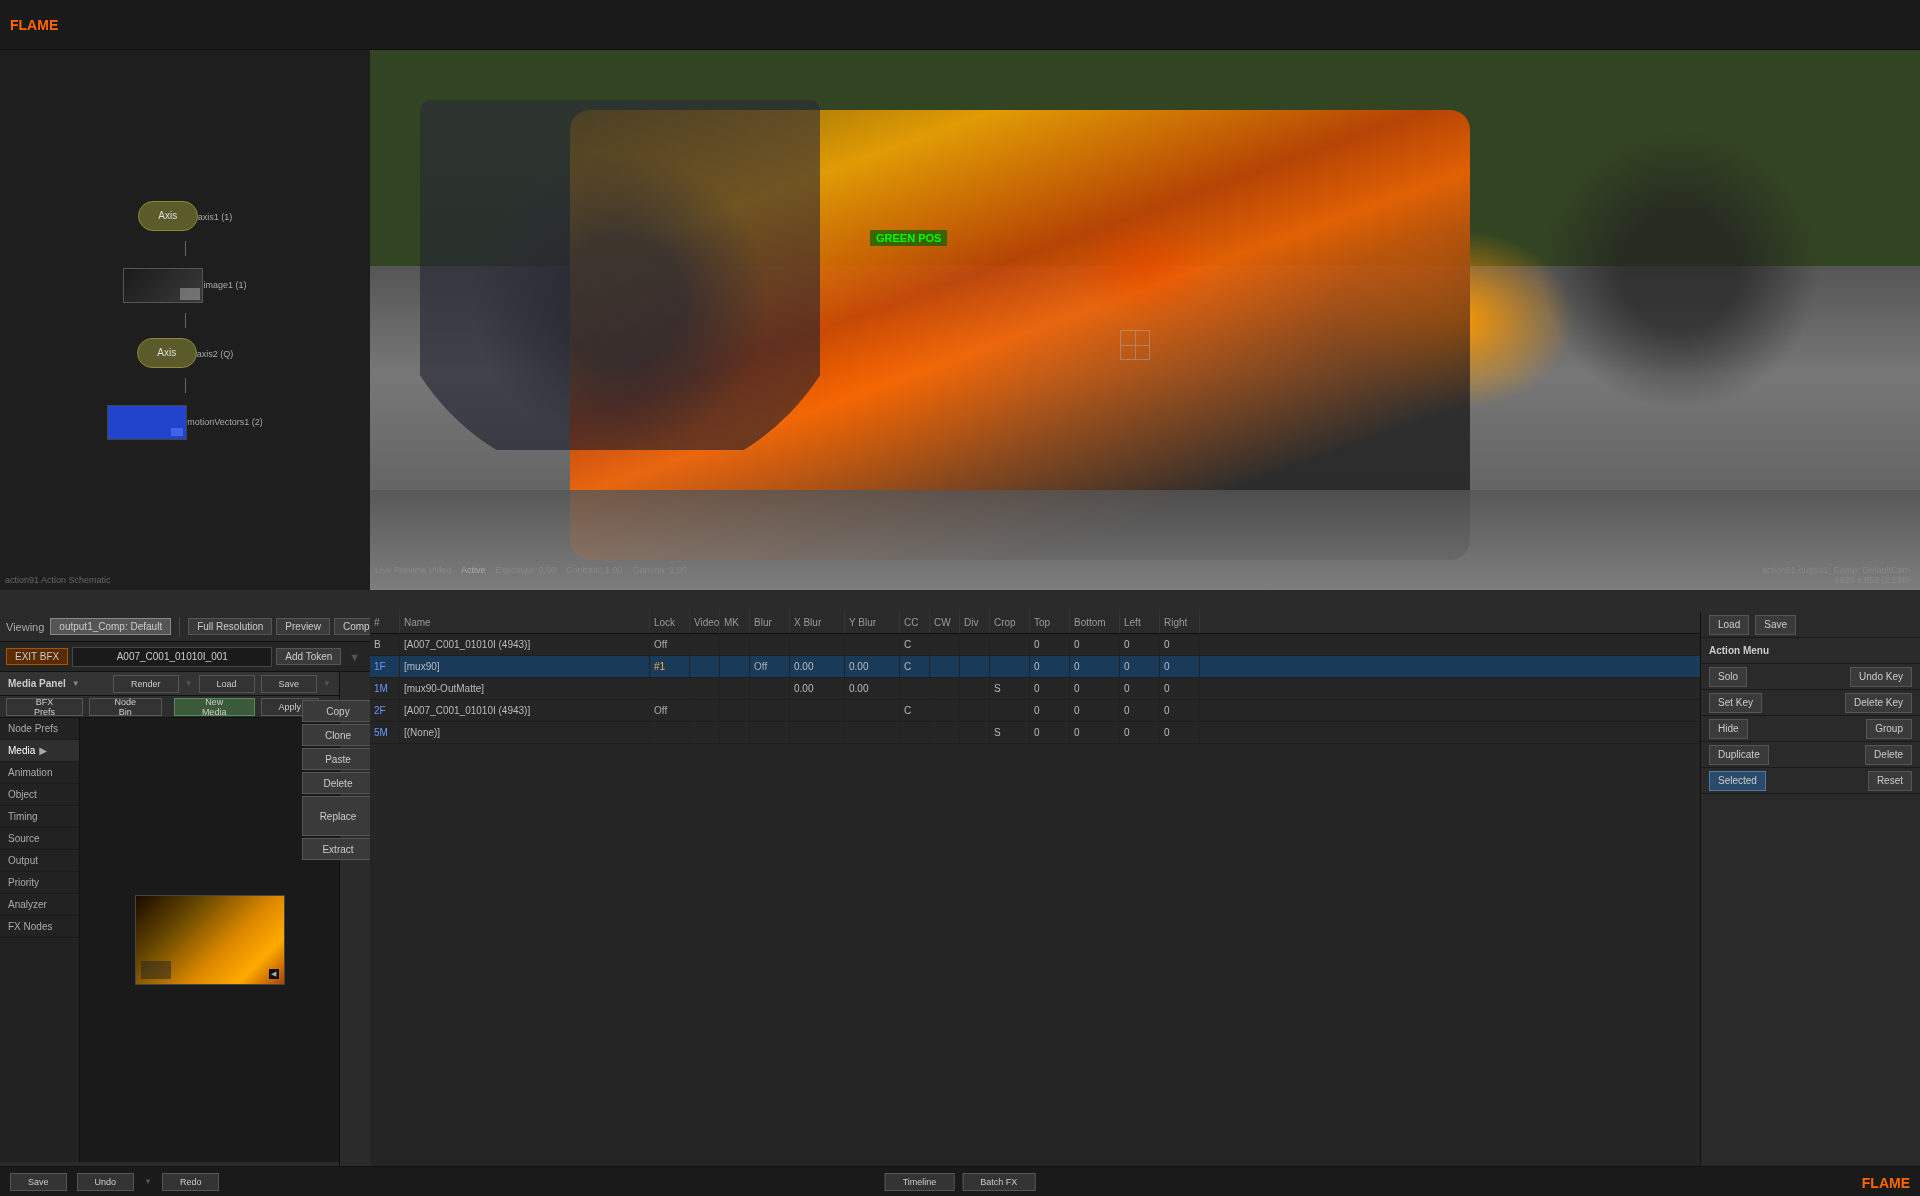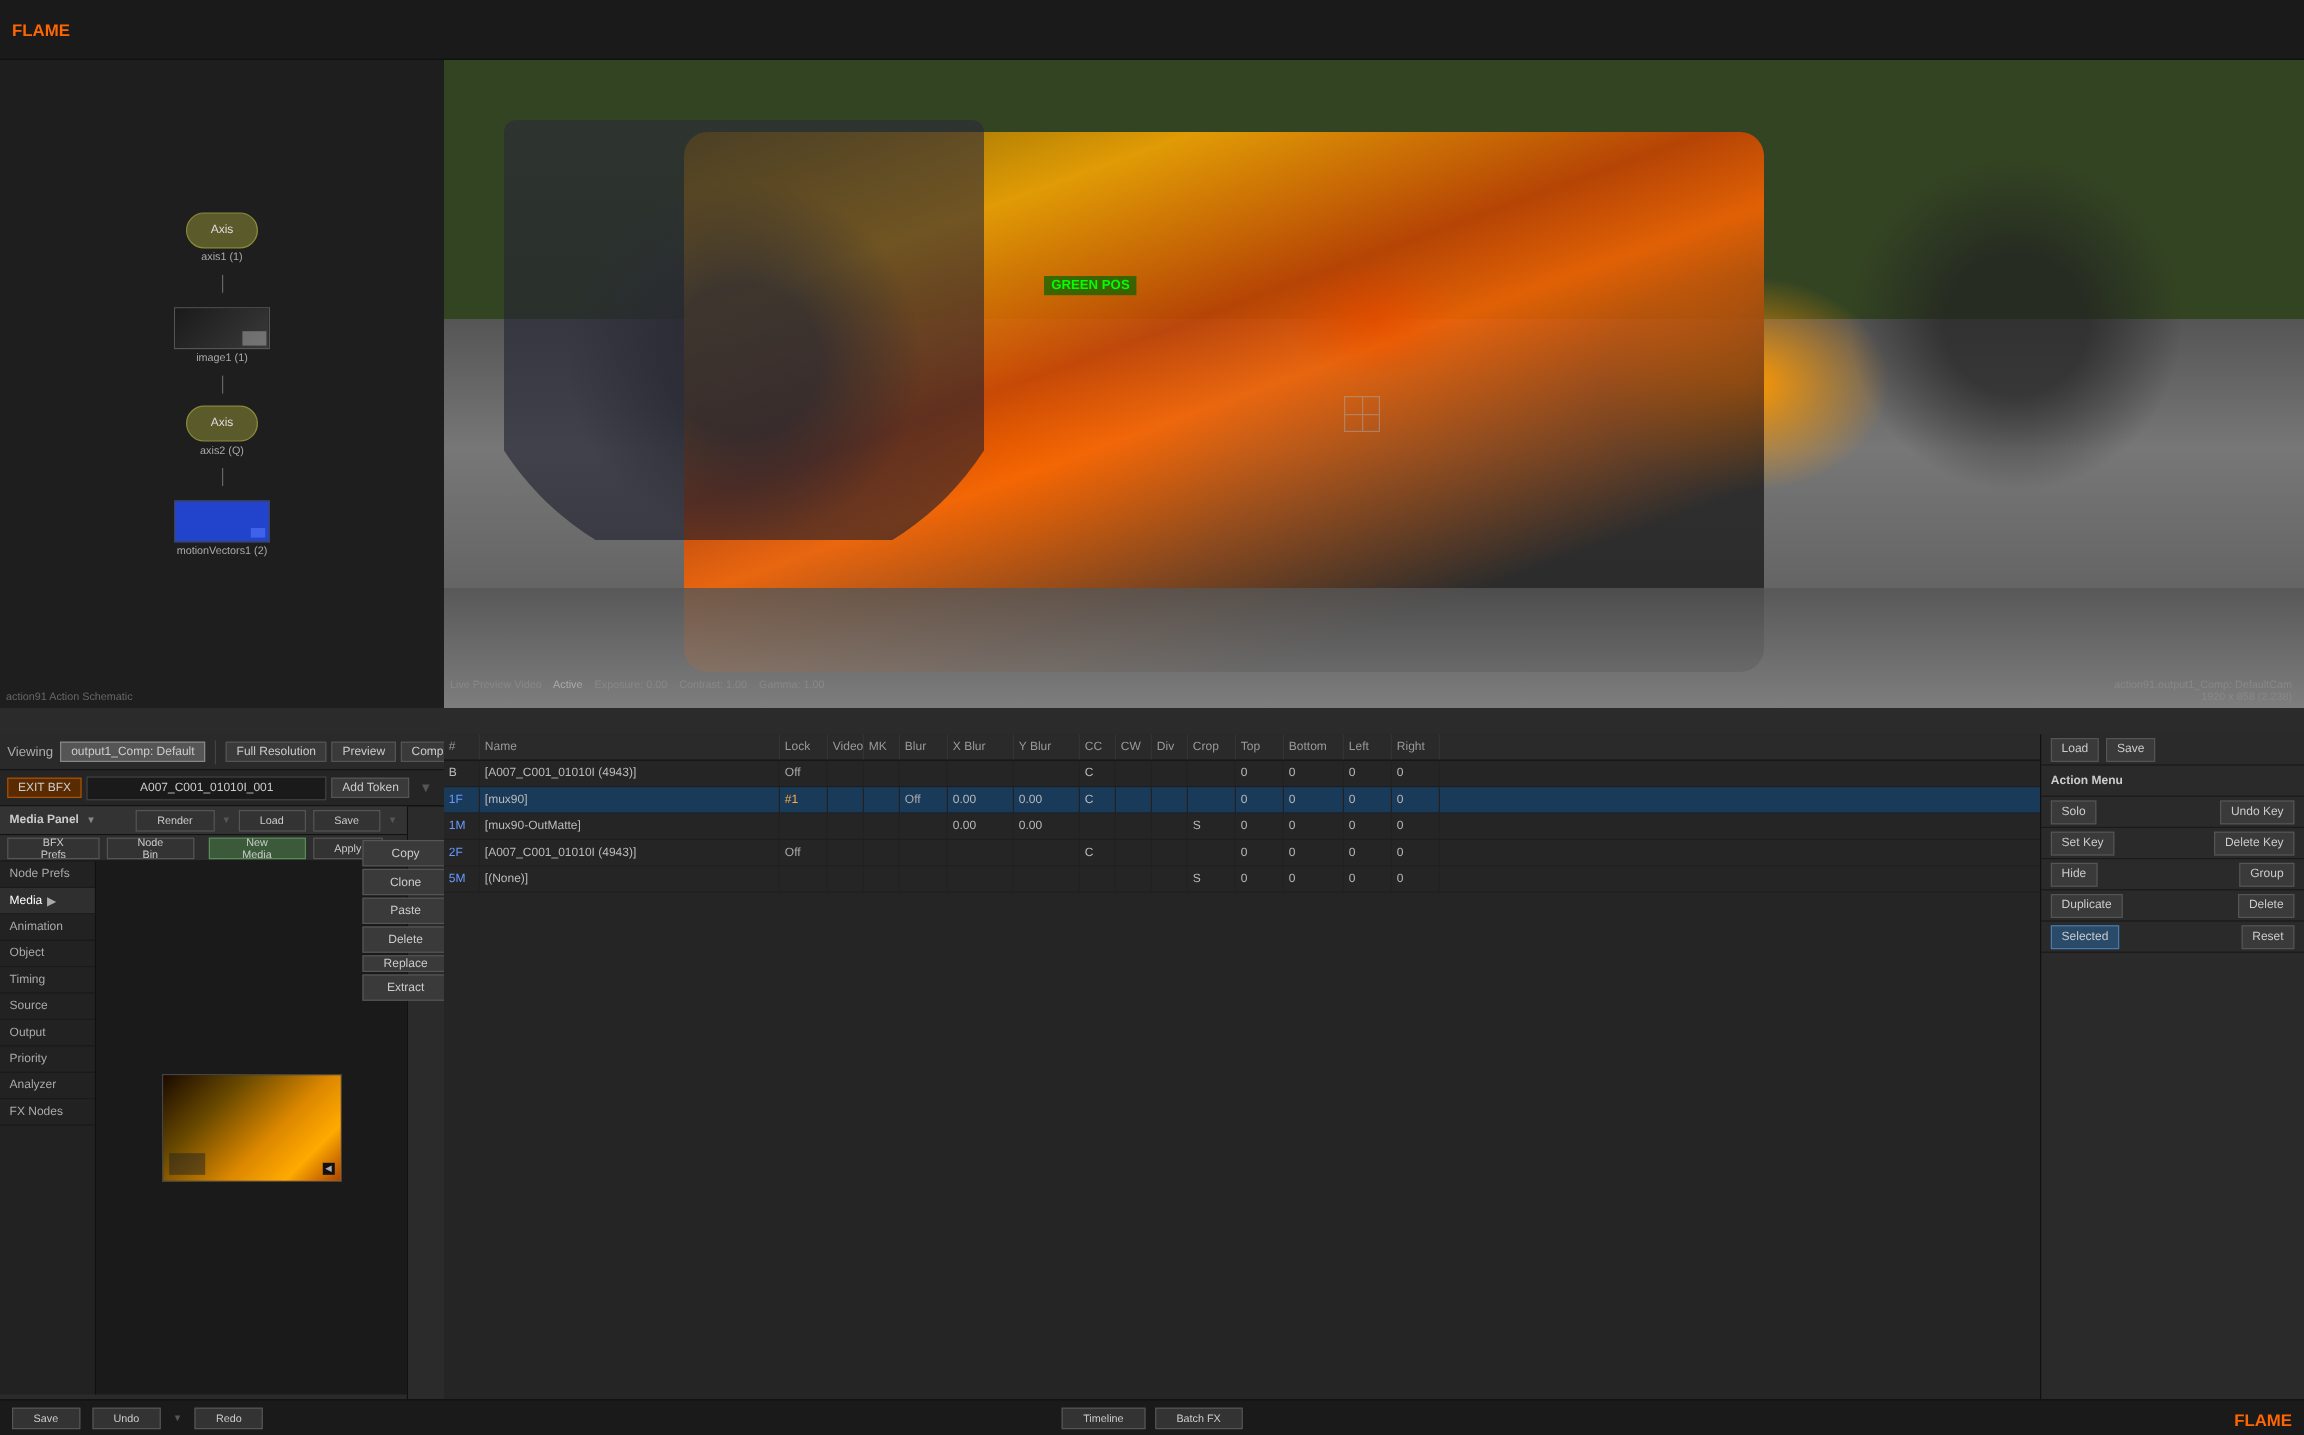--- a/index.html
+++ b/index.html
@@ -36,21 +36,21 @@
       background: #1e1e1e;
       display: flex;
       flex-direction: column;
       align-items: center;
       justify-content: center;
       gap: 10px;
     }
 
     .node-item {
       display: flex;
-      flex-direction: column;
+      flex-direction: row;
       align-items: center;
     }
 
     .node-circle {
       width: 60px;
       height: 30px;
       border-radius: 15px;
       background: #5a5a2a;
       border: 1px solid #8a8a3a;
       display: flex;
@@ -720,21 +720,21 @@
       </div>
     </div>
   </div>
 </div>
 
 <div style="position:absolute;top:700px;left:302px;width:80px;">
   <button class="action-btn" style="width:72px;height:22px;background:#3a3a3a;border:1px solid #555;color:#ccc;cursor:pointer;font-size:10px;margin-bottom:2px;display:flex;align-items:center;justify-content:center;">Copy</button>
   <button class="action-btn" style="width:72px;height:22px;background:#3a3a3a;border:1px solid #555;color:#ccc;cursor:pointer;font-size:10px;margin-bottom:2px;display:flex;align-items:center;justify-content:center;">Clone</button>
   <button class="action-btn" style="width:72px;height:22px;background:#3a3a3a;border:1px solid #555;color:#ccc;cursor:pointer;font-size:10px;margin-bottom:2px;display:flex;align-items:center;justify-content:center;">Paste</button>
   <button class="action-btn" style="width:72px;height:22px;background:#3a3a3a;border:1px solid #555;color:#ccc;cursor:pointer;font-size:10px;margin-bottom:2px;display:flex;align-items:center;justify-content:center;">Delete</button>
-  <button class="action-btn" style="width:72px;height:14px;background:#3a3a3a;border:1px solid #555;color:#ccc;cursor:pointer;font-size:10px;margin-bottom:2px;display:flex;align-items:center;justify-content:center;">Replace</button>
+  <button class="action-btn" style="width:72px;height:40px;background:#3a3a3a;border:1px solid #555;color:#ccc;cursor:pointer;font-size:10px;margin-bottom:2px;display:flex;align-items:center;justify-content:center;">Replace</button>
   <button class="action-btn" style="width:72px;height:22px;background:#3a3a3a;border:1px solid #555;color:#ccc;cursor:pointer;font-size:10px;margin-bottom:2px;display:flex;align-items:center;justify-content:center;">Extract</button>
 </div>
 
 <div style="position:absolute;top:700px;left:384px;width:90px;">
   <button class="mid-btn orange" style="width:85px;height:22px;background:#7a5500;border:1px solid #aa7700;color:#ccc;cursor:pointer;font-size:10px;margin-bottom:2px;display:flex;align-items:center;justify-content:center;">Front On</button>
   <button class="mid-btn orange" style="width:85px;height:22px;background:#7a5500;border:1px solid #aa7700;color:#ccc;cursor:pointer;font-size:10px;margin-bottom:2px;display:flex;align-items:center;justify-content:center;">Back On</button>
   <button class="mid-btn" style="width:85px;height:22px;background:#3a3a3a;border:1px solid #555;color:#ccc;cursor:pointer;font-size:10px;margin-bottom:2px;display:flex;align-items:center;justify-content:center;">Matte On</button>
   <button class="mid-btn" style="width:85px;height:22px;background:#3a3a3a;border:1px solid #555;color:#ccc;cursor:pointer;font-size:10px;margin-bottom:2px;display:flex;align-items:center;justify-content:center;">As Input</button>
   <button class="mid-btn" style="width:85px;height:22px;background:#3a3a3a;border:1px solid #555;color:#ccc;cursor:pointer;font-size:10px;margin-bottom:2px;display:flex;align-items:center;justify-content:center;">Front Only</button>
   <button class="mid-btn" style="width:85px;height:22px;background:#3a3a3a;border:1px solid #555;color:#ccc;cursor:pointer;font-size:10px;margin-bottom:2px;display:flex;align-items:center;justify-content:center;">All</button>

